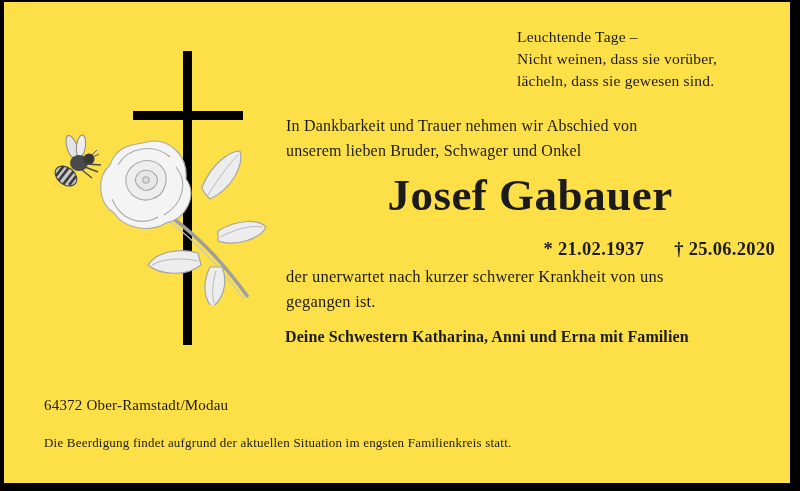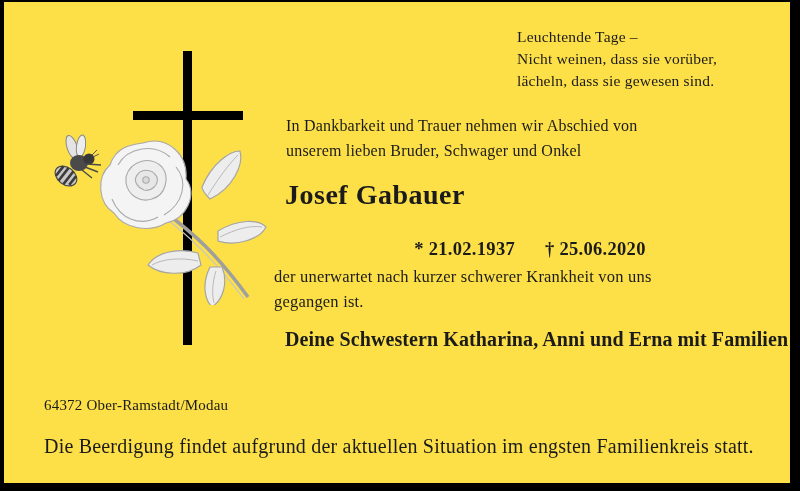--- a/index.html
+++ b/index.html
@@ -22,43 +22,44 @@
   .epigraph{
     left:517px;top:26px;
     font-size:15.5px;line-height:22px;letter-spacing:.2px;
   }
   .intro{
     left:286px;top:113px;
     font-size:16px;line-height:25px;letter-spacing:.2px;
   }
   .name{
     left:285px;top:176px;width:490px;
-    font-size:28px;line-height:38px;font-weight:bold;letter-spacing:.5px;
+    text-align:center;
+    font-size:45px;line-height:38px;font-weight:bold;letter-spacing:.5px;
   }
   .dates{
     left:285px;top:218px;width:490px;
-    text-align:center;
+    text-align:right;
     font-size:18.5px;font-weight:bold;letter-spacing:.3px;
   }
   .dates .birth{margin-right:30px;}
   .farewell{
-    left:274px;top:264px;
+    left:286px;top:264px;
     font-size:16.5px;line-height:25px;letter-spacing:.2px;
   }
   .mourners{
     left:285px;top:328px;
-    font-size:20px;font-weight:bold;letter-spacing:.1px;
+    font-size:16px;font-weight:bold;letter-spacing:.1px;
   }
   .location{
     left:44px;top:397px;
     font-size:15px;letter-spacing:.2px;
   }
   .funeral{
     left:44px;top:435px;
-    font-size:20px;letter-spacing:.2px;
+    font-size:13px;letter-spacing:.2px;
   }
 
   
   .cross-v{position:absolute;left:183px;top:51px;width:9px;height:294px;background:#000;}
   .cross-h{position:absolute;left:133px;top:111px;width:110px;height:9px;background:#000;}
   .rose{position:absolute;left:98px;top:135px;width:175px;height:170px;}
   .bee{position:absolute;left:48px;top:134px;width:58px;height:60px;}
 </style>
 </head>
 <body>

